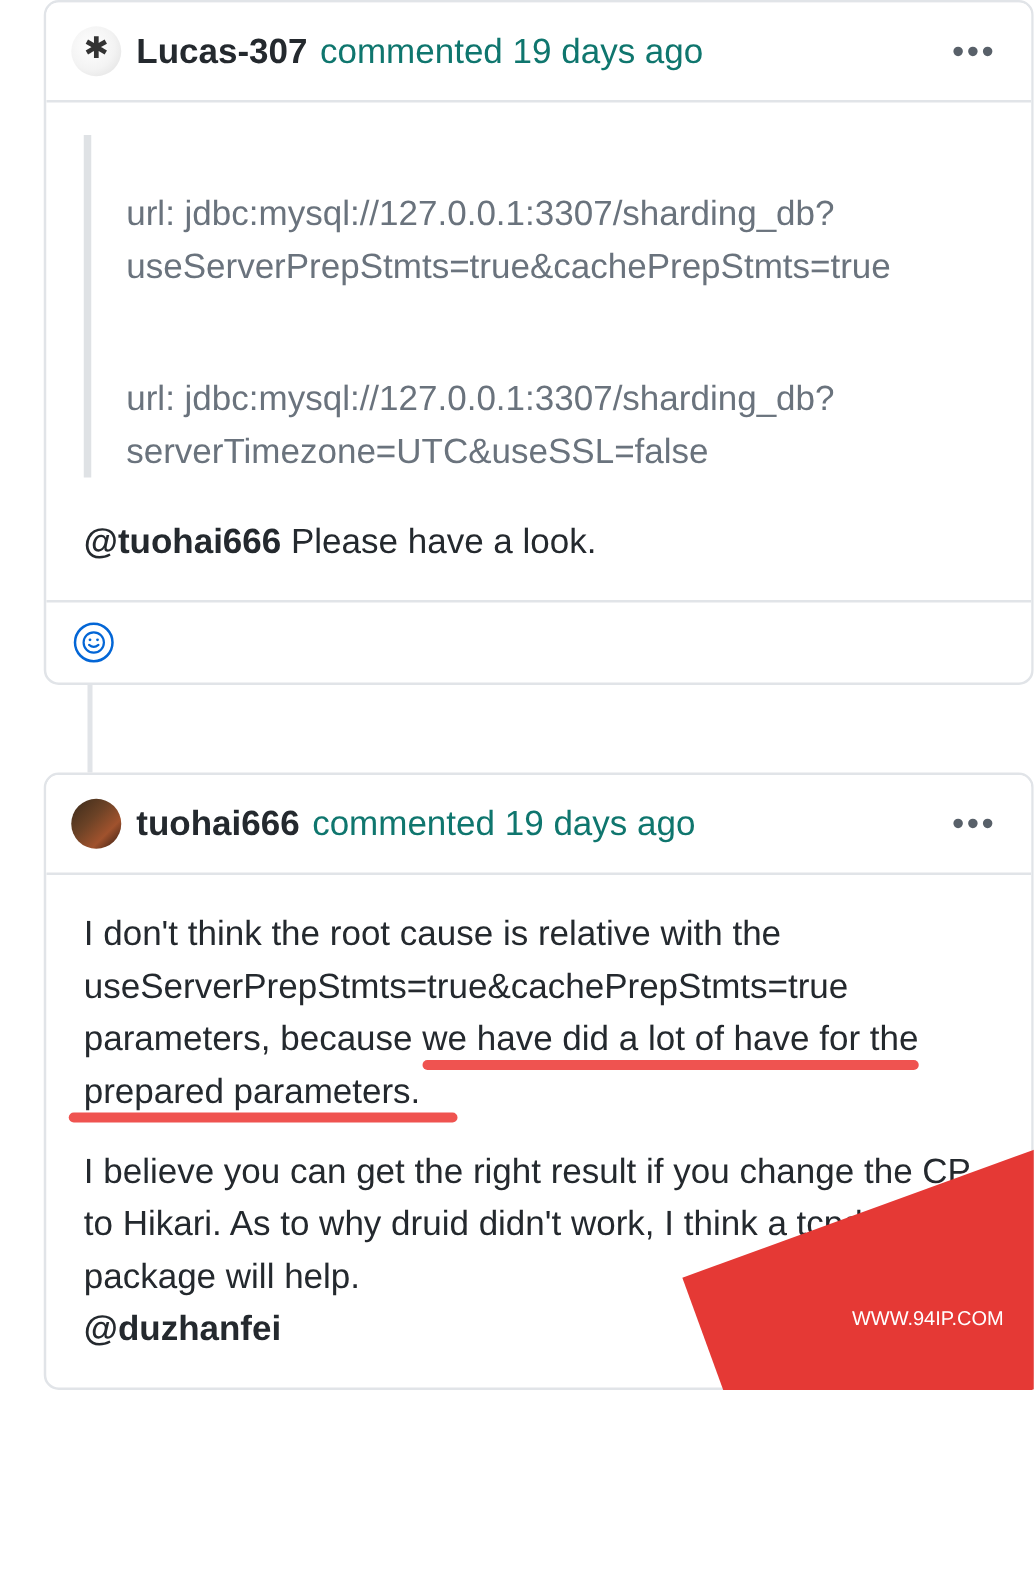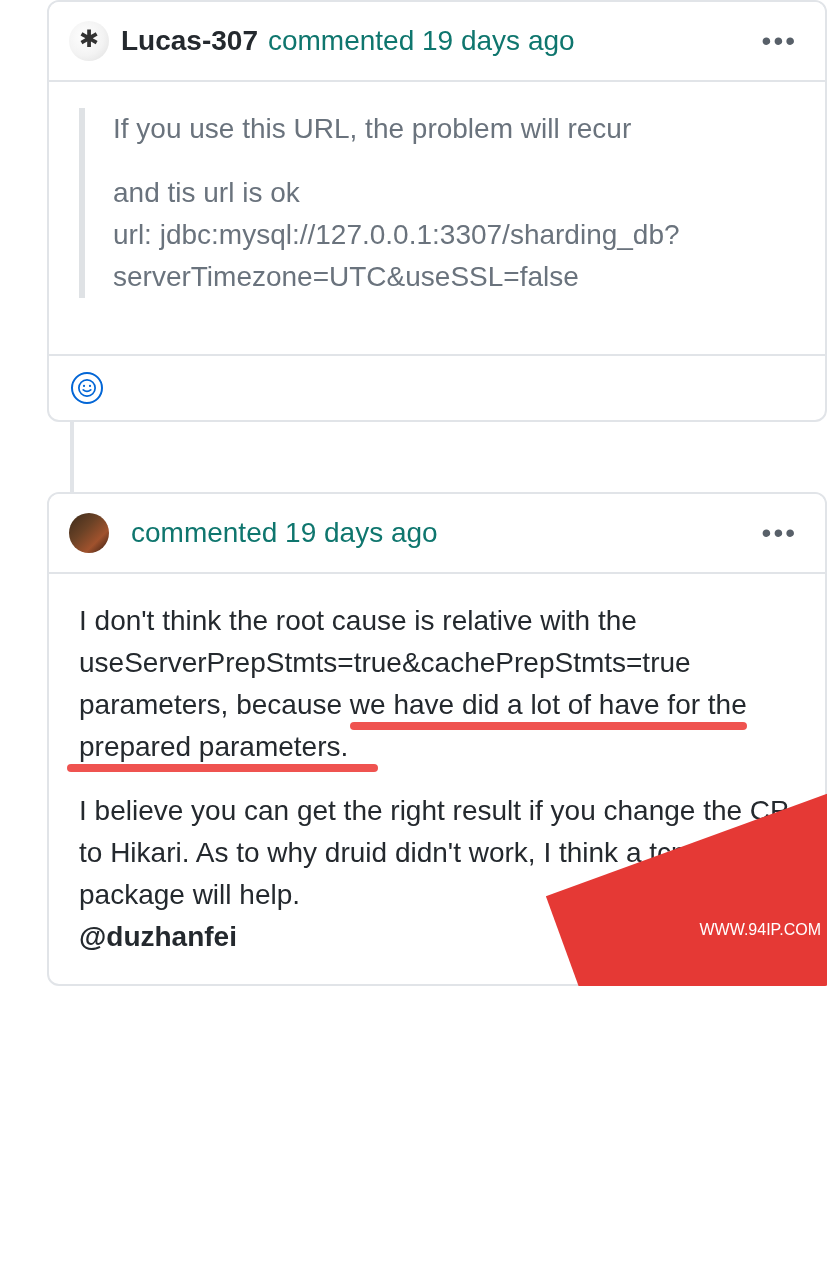--- a/index.html
+++ b/index.html
@@ -15,21 +15,21 @@
 .timeline { padding: 0 0 0 35px; }
 .timeline-connector {
   width: 4px;
   height: 70px;
   background: #e1e4e8;
   margin-left: 35px;
 }
 .comment-box {
   border: 2px solid #e1e4e8;
   border-radius: 12px;
-  margin-left: 12px;
+  margin-left: 0;
   background: #fff;
   overflow: hidden;
 }
 .comment-header {
   display: flex;
   align-items: center;
   padding: 14px 20px;
   background: #fff;
   border-bottom: 2px solid #e1e4e8;
 }
@@ -113,21 +113,21 @@
   position: absolute;
   right: -60px;
   bottom: -30px;
   width: 320px;
   height: 180px;
   background: #e53935;
   transform: rotate(-20deg);
 }
 .watermark-text1 {
   position: absolute;
-  right: 6px;
+  right: 24px;
   bottom: 44px;
   color: #fff;
   font-size: 16px;
   font-weight: 500;
   z-index: 2;
 }
 .watermark-text2 {
   position: absolute;
   right: 10px;
   bottom: 6px;
@@ -152,48 +152,53 @@
         <span>commented</span>
         <span>19 days ago</span>
       </span>
       <div class="header-spacer"></div>
       <div class="menu-dots">•••</div>
     </div>
 
     <div class="comment-body">
       <blockquote>
         <p>
-          <span>If you use this URL, the problem will recur</span><br>
+          <br>
+          <span>url: jdbc:mysql://127.0.0.1:3307/sharding_db?useServerPrepStmts=true&amp;cachePrepStmts=true</span>
         </p>
         <p>
-          <span>and tis url is ok</span><br>
+          <br>
           <span>url: jdbc:mysql://127.0.0.1:3307/sharding_db?serverTimezone=UTC&amp;useSSL=false</span>
         </p>
       </blockquote>
 
 
+      <p>
+        <span class="mention">@tuohai666</span><span> Please have a look.</span>
+      </p>
     </div>
 
     <div class="comment-footer">
       <div class="react-btn">
         <svg viewBox="0 0 16 16">
           <circle cx="8" cy="8" r="6.5" fill="none" stroke="#0366d6" stroke-width="1.4"></circle>
           <circle cx="5.6" cy="6.3" r="0.9" fill="#0366d6"></circle>
           <circle cx="10.4" cy="6.3" r="0.9" fill="#0366d6"></circle>
           <path d="M5 9.5 Q8 12 11 9.5" fill="none" stroke="#0366d6" stroke-width="1.4" stroke-linecap="round"></path>
         </svg>
       </div>
     </div>
   </div>
 
   <div class="timeline-connector"></div>
 
   <div class="comment-box">
     <div class="comment-header">
       <div class="avatar tuohai"></div>
+      <span class="author">tuohai666</span>
       <span class="comment-meta">
         <span>commented</span>
         <span>19 days ago</span>
       </span>
       <div class="header-spacer"></div>
       <div class="menu-dots">•••</div>
     </div>
 
     <div class="comment-body rel">
       <p class="rel">

